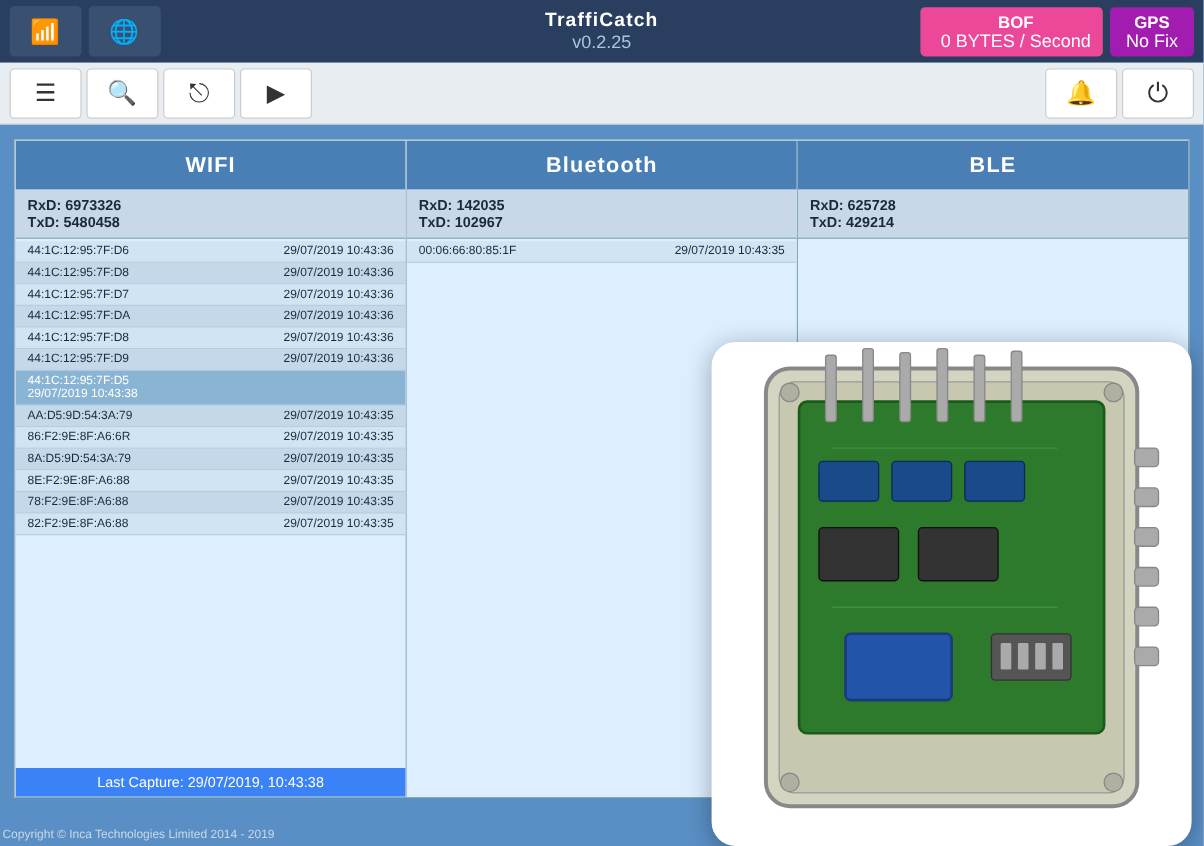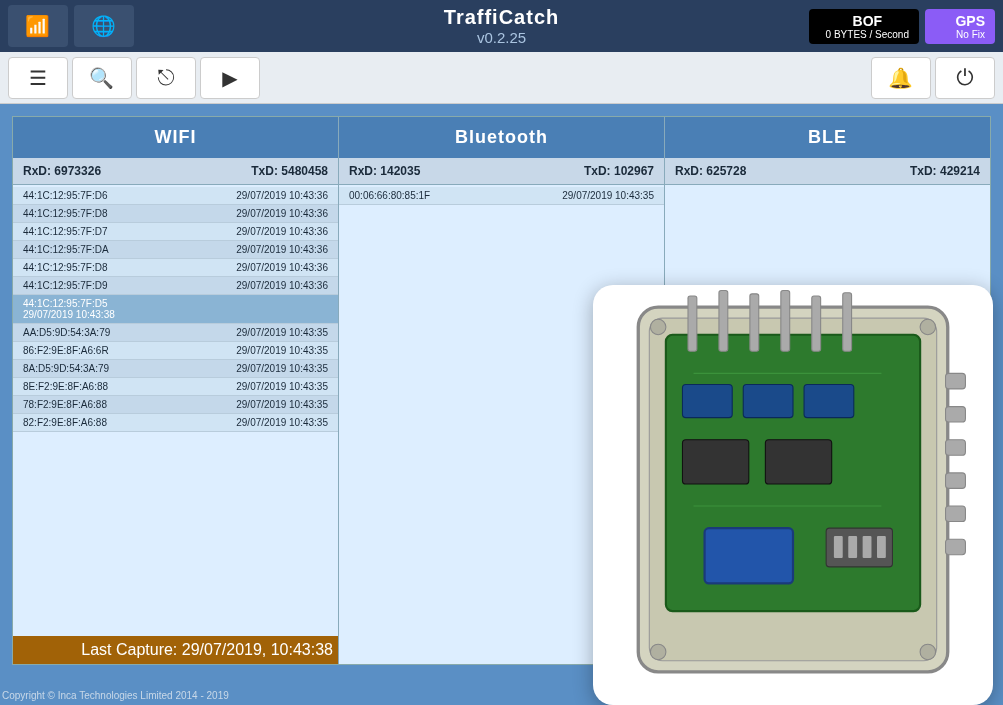--- a/index.html
+++ b/index.html
@@ -39,21 +39,21 @@
       font-size: 20px;
     }
     .header-title {
       position: absolute;
       left: 50%;
       transform: translateX(-50%);
       text-align: center;
       color: white;
     }
     .header-title .app-name {
-      font-size: 20px;
+      font-size: 16px;
       font-weight: bold;
       letter-spacing: 1px;
     }
     .header-title .app-version {
       font-size: 15px;
       color: #aac4e0;
     }
     .header-right {
       margin-left: auto;
       display: flex;
@@ -62,35 +62,34 @@
     }
     .status-badge {
       padding: 4px 10px;
       border-radius: 4px;
       font-size: 11px;
       font-weight: bold;
       text-align: center;
       min-width: 70px;
     }
     .status-badge.bof {
-      background: #000000;
+      background: #ec4899;
       color: white;
       padding-left: 17px;
     }
     .status-badge.gps {
-      background: #8b5cf6;
-      color: white;
-      text-align: right;
+      background: #a21caf;
+      color: white;
     }
     .status-badge .badge-title {
       font-size: 14px;
       font-weight: bold;
     }
     .status-badge .badge-sub {
-      font-size: 10px;
+      font-size: 15px;
       font-weight: normal;
     }
 
     
     .toolbar {
       background: #e8edf2;
       height: 52px;
       display: flex;
       align-items: center;
       padding: 0 8px;
@@ -153,26 +152,27 @@
       text-align: center;
       padding: 10px 0;
       font-size: 18px;
       font-weight: bold;
       letter-spacing: 1px;
     }
 
     .panel-stats {
       background: #c8d8e8;
       display: flex;
-      justify-content: space-between;
+      justify-content: flex-start;
       padding: 6px 10px;
       font-size: 12px;
       color: #1a2a3a;
       font-weight: bold;
       border-bottom: 1px solid #8ab;
+      flex-direction: column;
     }
 
     .panel-rows {
       flex: 1;
       overflow-y: auto;
       padding: 2px 0;
     }
 
     .data-row {
       display: flex;
@@ -188,25 +188,25 @@
     .data-row:nth-child(even) {
       background: #c4d8ea;
     }
     .data-row.highlighted {
       background: #8ab4d4;
       color: white;
       flex-direction: column;
     }
 
     .panel-footer {
-      background: #a16207;
-      color: white;
-      text-align: right;
+      background: #3b82f6;
+      color: white;
+      text-align: center;
       padding: 5px;
-      font-size: 16px;
+      font-size: 12px;
     }
 
     
     .copyright {
       position: absolute;
       bottom: 4px;
       left: 2px;
       font-size: 10px;
       color: #c8d8e8;
     }

